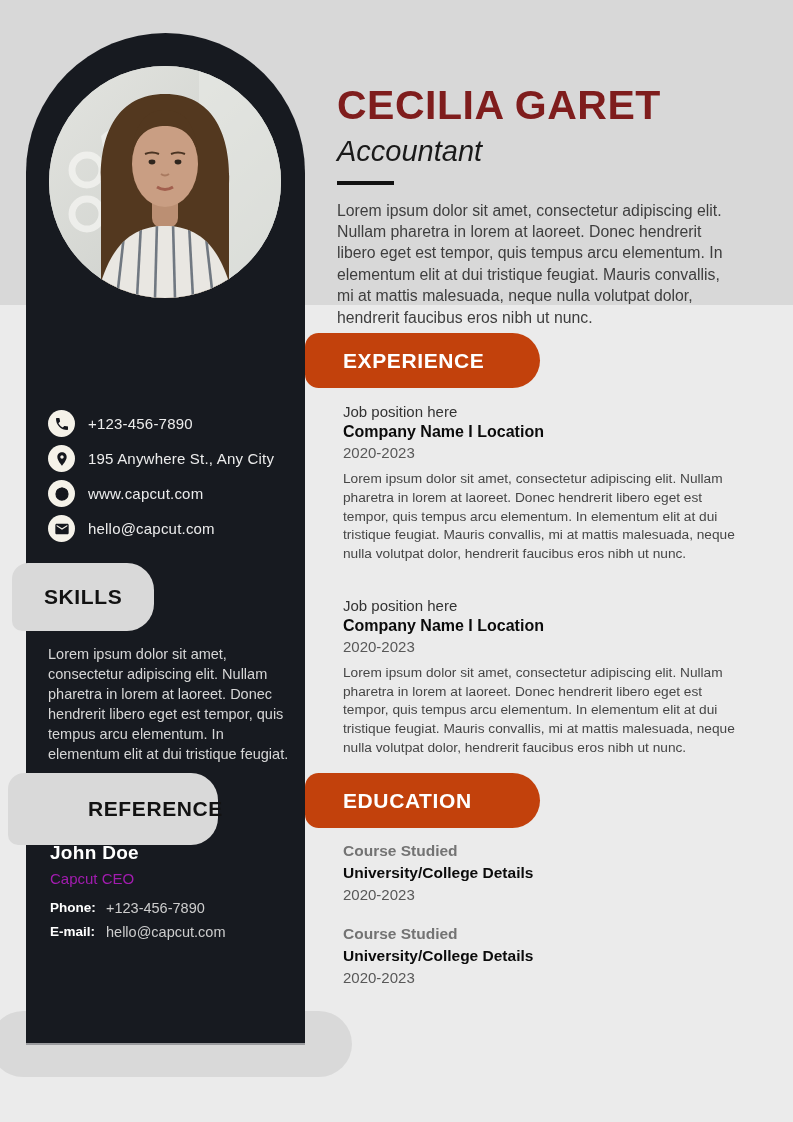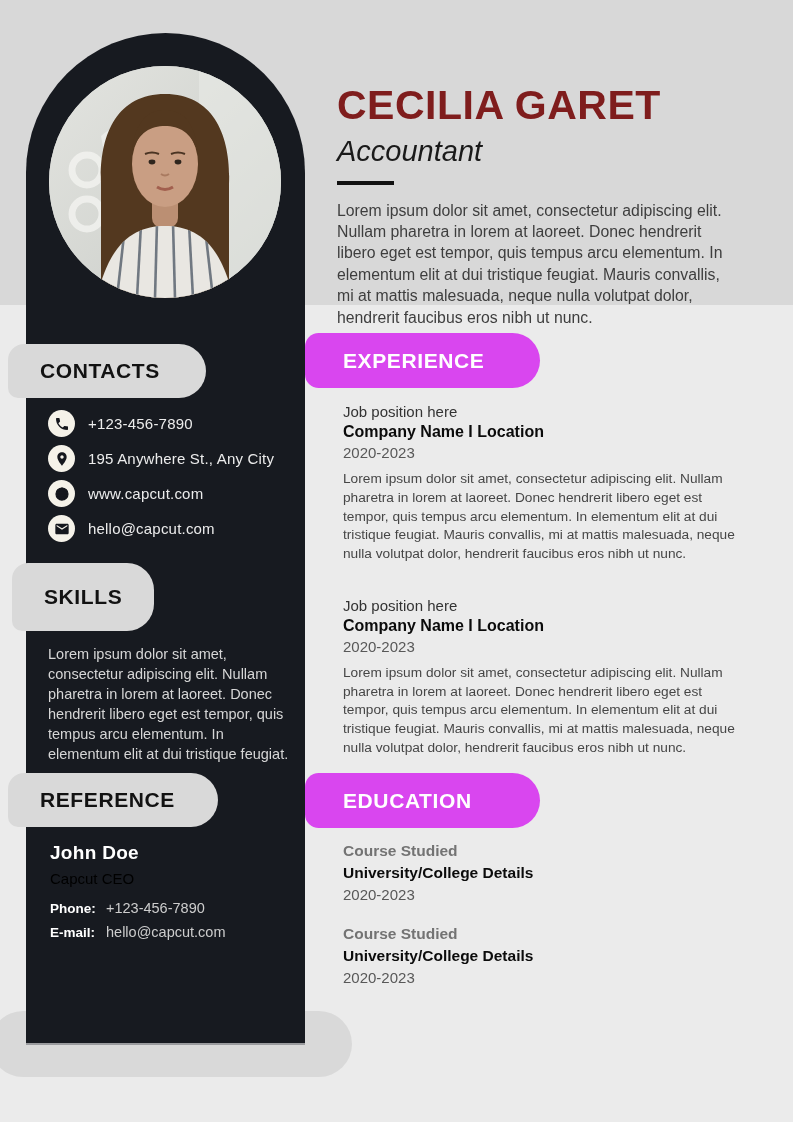--- a/index.html
+++ b/index.html
@@ -20,41 +20,41 @@
     position:absolute; left:23px; top:33px; width:232px; height:232px;
     border-radius:50%; overflow:hidden; background:#d4d6d2;
   }
   .photo svg { display:block; }
 
   .pill { position:absolute; display:flex; align-items:center; box-sizing:border-box; }
   .pill-gray { background:#d9d9d9; border-radius:16px 27px 27px 10px; }
   .pill-gray .pill-label { font-weight:800; font-size:21px; color:#121212; letter-spacing:.6px; padding-left:32px; }
   .pill-contacts  { left:8px; top:344px; width:198px; height:54px; }
   .pill-skills    { left:12px; top:563px; width:142px; height:68px; }
-  .pill-reference { left:8px; top:773px; width:210px; height:54px; }
-
-  .pill-dark { background:#d946ef; border-radius:14px 28px 28px 14px; }
+  .pill-reference { left:8px; top:773px; width:210px; height:72px;padding-left:48px; }
+
+  .pill-dark { background:#c2410c; border-radius:14px 28px 28px 14px; }
   .pill-dark .pill-label { font-weight:800; font-size:21px; color:#ffffff; letter-spacing:.6px; padding-left:38px; }
   .pill-experience { left:305px; top:333px; width:235px; height:55px; }
   .pill-education  { left:305px; top:773px; width:235px; height:55px; }
 
   .contact-list { position:absolute; left:48px; top:410px; width:250px; }
   .contact-row { display:flex; align-items:center; margin-bottom:8px; }
   .cicon { width:27px; height:27px; border-radius:50%; background:#f5f2e9;
     display:flex; align-items:center; justify-content:center; flex:0 0 27px; }
   .cicon svg { width:16px; height:16px; fill:#15171d; stroke:#15171d; }
   .ctext { font-size:15px; color:#ececec; padding-left:13px; letter-spacing:.2px; }
 
   .skills-text { position:absolute; left:48px; top:644px; width:250px; margin:0;
     font-size:14.5px; line-height:1.38; color:#d6d6d6; }
 
   .reference-block { position:absolute; left:50px; top:842px; width:240px; }
   .ref-name { font-size:19px; font-weight:800; color:#ffffff; letter-spacing:.3px; }
-  .ref-pos  { font-size:15px; color:#000000; margin-top:6px; }
-  .ref-row  { display:flex; align-items:center; }
+  .ref-pos  { font-size:15px; color:#a21caf; margin-top:6px; }
+  .ref-row  { display:flex; align-items:flex-start; }
   .ref-row.first { margin-top:13px; }
   .ref-row.second { margin-top:8px; }
   .ref-label { width:56px; font-size:13.5px; font-weight:700; color:#ffffff; }
   .ref-value { font-size:14.5px; color:#cdcdcd; }
 
   .head-block { position:absolute; left:337px; top:84px; width:395px; }
   .head-name { margin:0; font-size:41px; line-height:1.05; font-weight:800; color:#7f1d1d; letter-spacing:.5px; }
   .head-title { font-size:29px; font-style:italic; color:#1a1a1a; margin-top:8px; }
   .head-underline { width:57px; height:3.5px; background:#111111; margin-top:13px; }
   .head-summary { margin:15px 0 0 0; font-size:15.8px; line-height:1.36; color:#3e3e3e; }
@@ -117,23 +117,20 @@
         <ellipse cx="103" cy="96" rx="3.4" ry="2.4" fill="#2e251d"></ellipse>
         <ellipse cx="129" cy="96" rx="3.4" ry="2.4" fill="#2e251d"></ellipse>
         <path d="M96 88 Q103 85 110 88" fill="none" stroke="#4a3423" stroke-width="2"></path>
         <path d="M122 88 Q129 85 136 88" fill="none" stroke="#4a3423" stroke-width="2"></path>
         <path d="M112 108 Q116 111 120 108" fill="none" stroke="#a97a60" stroke-width="2"></path>
         <path d="M108 121 Q116 126 124 121" fill="none" stroke="#a25f4e" stroke-width="3"></path>
       </svg>
     </div>
   </aside>
 
-  <div class="pill pill-gray pill-contacts">
-    <span class="pill-label">CONTACTS</span>
-  </div>
 
   <div class="contact-list">
     <div class="contact-row">
       <span class="cicon">
         <svg viewBox="0 0 24 24">
             <path stroke="none" d="M6.62 10.79c1.44 2.83 3.76 5.14 6.59 6.59l2.2-2.2c.27-.27.67-.36 1.02-.24 1.12.37 2.33.57 3.57.57.55 0 1 .45 1 1V20c0 .55-.45 1-1 1-9.39 0-17-7.61-17-17 0-.55.45-1 1-1h3.5c.55 0 1 .45 1 1 0 1.25.2 2.45.57 3.57.11.35.03.74-.25 1.02l-2.2 2.2z"></path>
           </svg>
       </span>
       <span class="ctext">+123-456-7890</span>
     </div>

